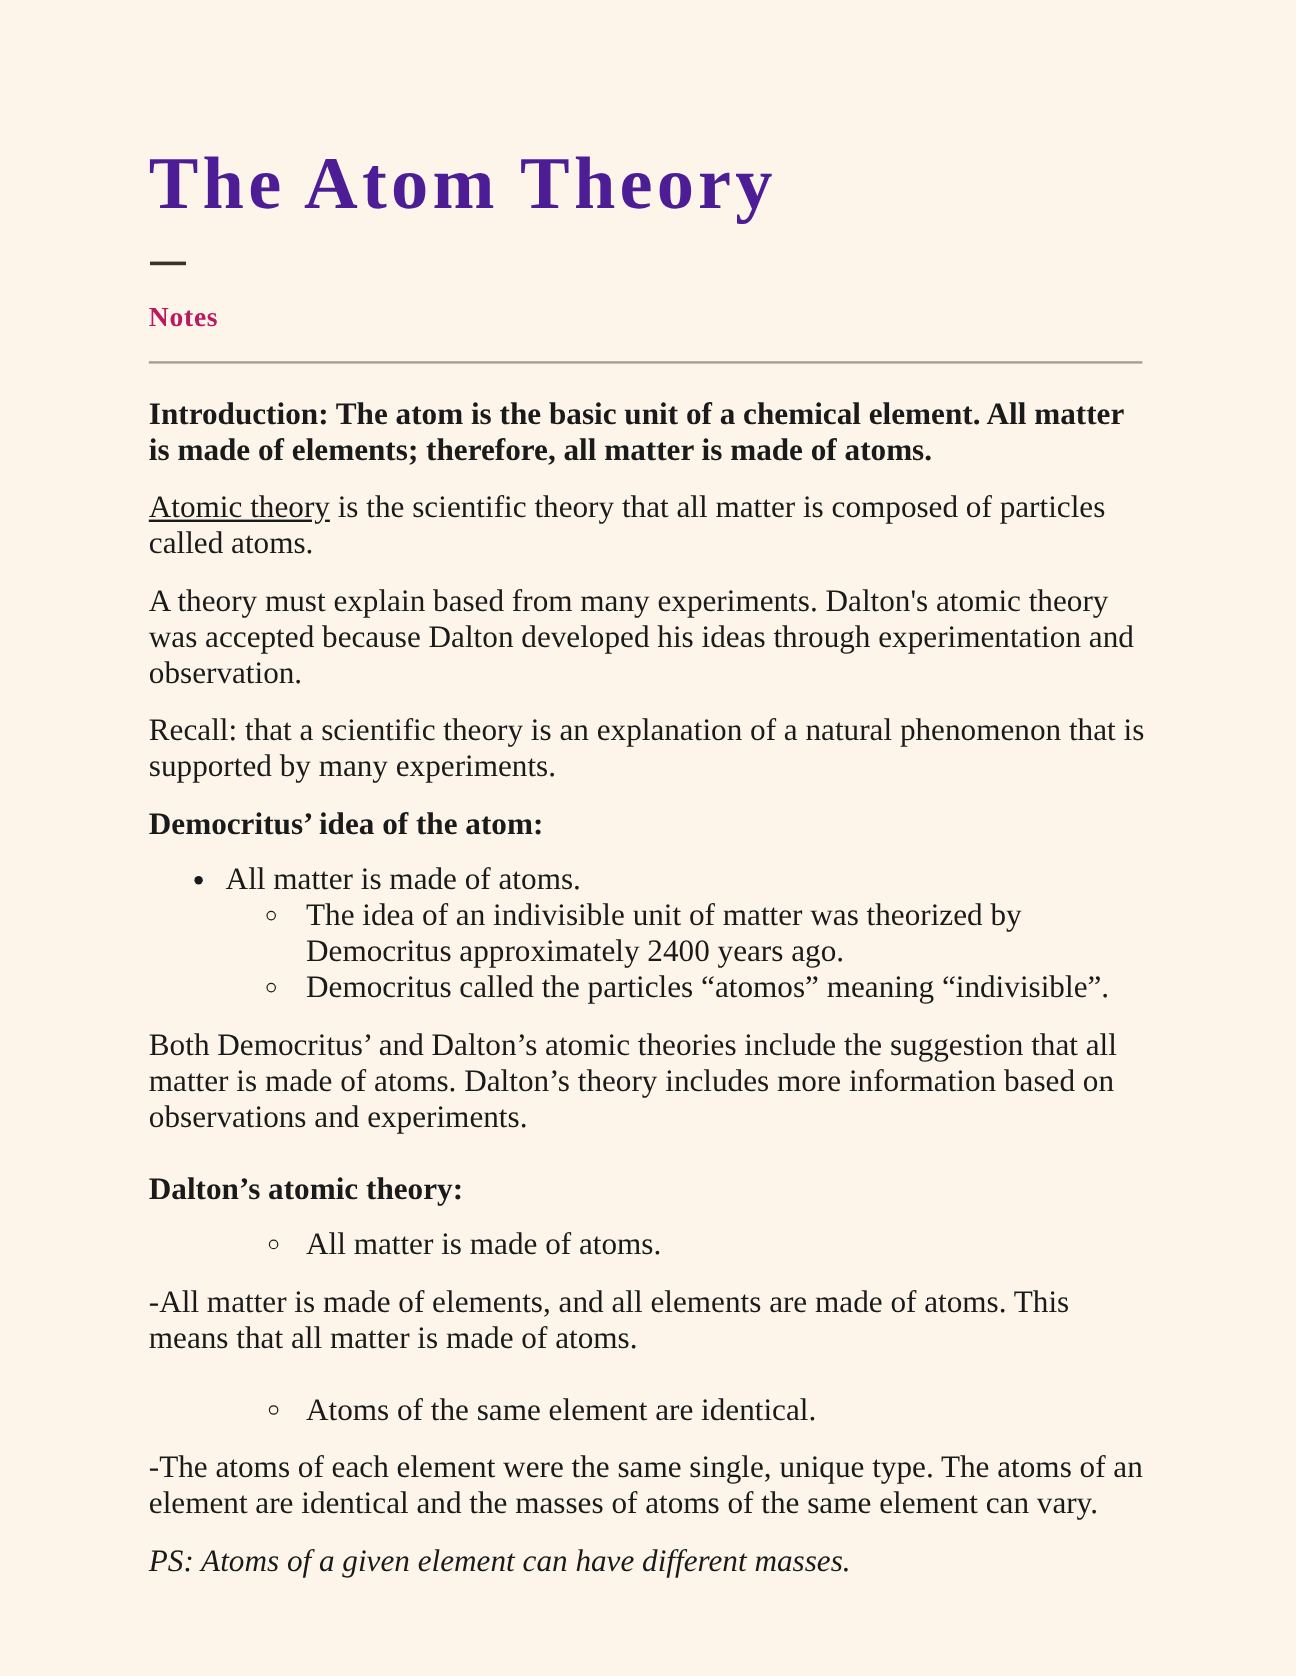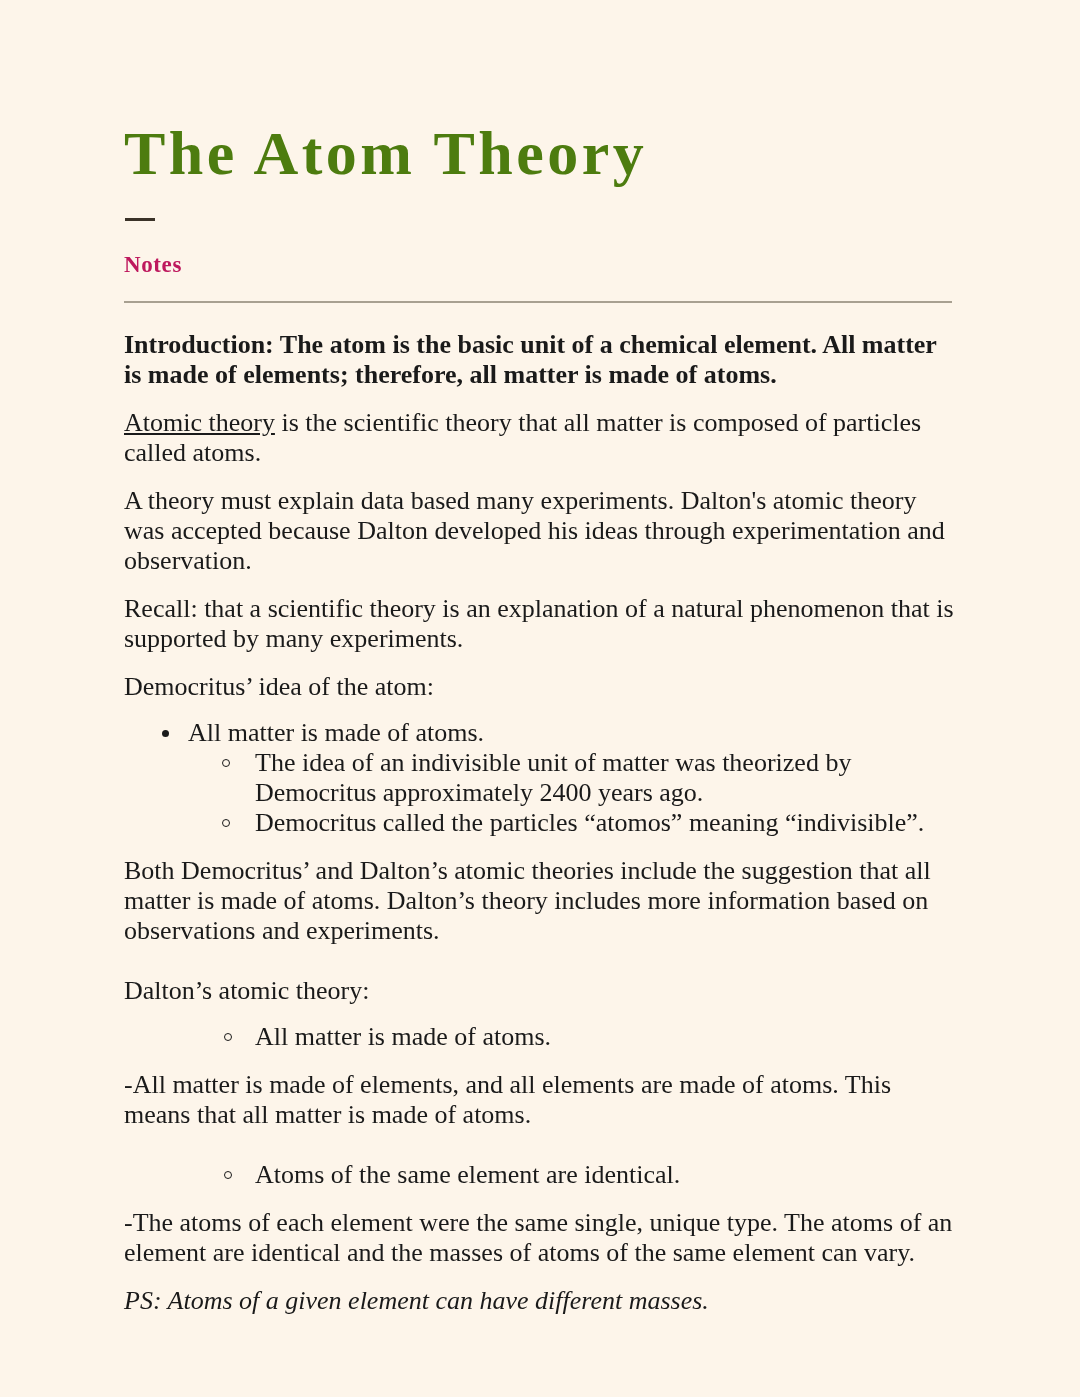--- a/index.html
+++ b/index.html
@@ -25,21 +25,21 @@
 
   
   .doc-title {
     margin: 0;
     padding-top: 118px;
     font-family: "Liberation Serif", "DejaVu Serif", serif;
     font-size: 62px;
     font-weight: 700;
     line-height: 1.15;
     letter-spacing: 3.5px;
-    color: #4d7c0f;
+    color: #4c1d95;
     white-space: nowrap;
   }
 
   .title-dash {
     width: 30px;
     height: 3px;
     background: #3b3228;
     margin-top: 29px;
     margin-left: 1px;
   }
@@ -74,21 +74,21 @@
 
   .para.bold {
     font-weight: 700;
   }
 
   .para.italic {
     font-style: italic;
   }
 
   .para.heading-line {
-    font-weight: 400;
+    font-weight: 700;
     margin-bottom: 16px;
   }
 
   .u-underline {
     text-decoration: underline;
     text-underline-offset: 2px;
   }
 
   
   ul.lvl1 {
@@ -179,21 +179,21 @@
   <h2 class="notes-heading">Notes</h2>
 
   <div class="divider"></div>
 
   <div class="body-content">
 
     <p class="para bold">Introduction: The atom is the basic unit of a chemical element. All matter is made of elements; therefore, all matter is made of atoms.</p>
 
     <p class="para"><span class="u-underline">Atomic theory</span><span> is the scientific theory that all matter is composed of particles called atoms.</span></p>
 
-    <p class="para">A theory must explain data based many experiments. Dalton's atomic theory was accepted because Dalton developed his ideas through experimentation and observation.</p>
+    <p class="para">A theory must explain based from many experiments. Dalton's atomic theory was accepted because Dalton developed his ideas through experimentation and observation.</p>
 
     <p class="para">Recall: that a scientific theory is an explanation of a natural phenomenon that is supported by many experiments.</p>
 
     <p class="para heading-line">Democritus’ idea of the atom:</p>
 
     <ul class="lvl1">
       <li class="bullet1">
         <span>All matter is made of atoms.</span>
         <ul class="lvl2">
           <li class="bullet2">

